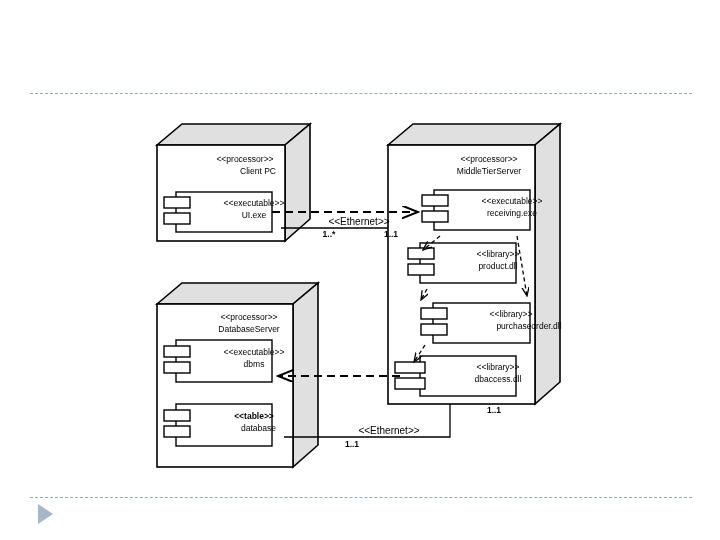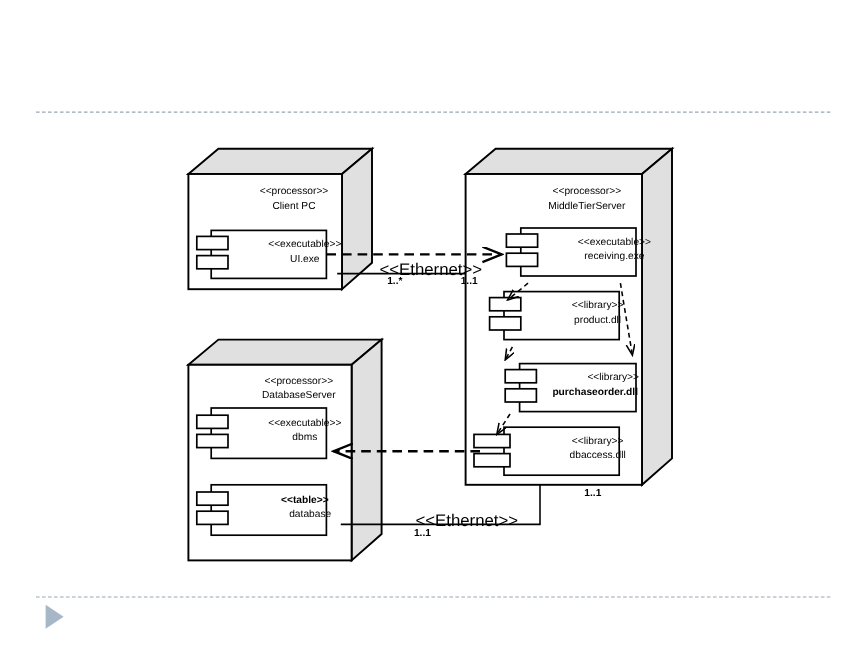--- a/index.html
+++ b/index.html
@@ -28,21 +28,21 @@
   }
   #canvas{position:absolute;left:0;top:0;width:720px;height:540px;}
   .lbl{
     position:absolute;text-align:center;
     font-family:"Liberation Sans", sans-serif;
     color:#000;line-height:1.15;white-space:nowrap;margin-left:24px;
   }
   .node-label{font-size:8.5px;}
   .comp-label{font-size:8.5px;}
   .mult{font-size:8.5px;font-weight:bold;}
-  .link-label{font-size:14px;}
+  .link-label{font-size:10px;}
 </style>
 </head>
 <body>
 
 <div id="slide">
 
   <div class="rule" id="rule-top"></div>
   <div class="rule" id="rule-bottom"></div>
   <div class="play-icon"></div>
 
@@ -138,35 +138,35 @@
     <g>
       <line x1="281" y1="228" x2="388" y2="228" stroke="#000" stroke-width="1.3"></line>
     </g>
 
     <g>
       <polyline points="284,437 450,437 450,404" fill="none" stroke="#000" stroke-width="1.3"></polyline>
     </g>
   </svg>
 
   <div class="lbl node-label" style="left:157px;top:155px;width:128px;">&lt;&lt;processor&gt;&gt;</div>
-  <div class="lbl node-label" style="left:157px;top:167px;width:128px;">Client PC</div>
+  <div class="lbl node-label" style="left:170px;top:167px;width:128px;">Client PC</div>
   <div class="lbl comp-label" style="left:190px;top:199px;width:80px;">&lt;&lt;executable&gt;&gt;</div>
   <div class="lbl comp-label" style="left:190px;top:211px;width:80px;">UI.exe</div>
 
   <div class="lbl node-label" style="left:400px;top:155px;width:130px;">&lt;&lt;processor&gt;&gt;</div>
   <div class="lbl node-label" style="left:400px;top:167px;width:130px;">MiddleTierServer</div>
 
   <div class="lbl comp-label" style="left:448px;top:197px;width:80px;">&lt;&lt;executable&gt;&gt;</div>
   <div class="lbl comp-label" style="left:448px;top:209px;width:80px;">receiving.exe</div>
 
   <div class="lbl comp-label" style="left:434px;top:250px;width:80px;">&lt;&lt;library&gt;&gt;</div>
   <div class="lbl comp-label" style="left:434px;top:262px;width:80px;">product.dll</div>
 
   <div class="lbl comp-label" style="left:445px;top:310px;width:84px;">&lt;&lt;library&gt;&gt;</div>
-  <div class="lbl comp-label" style="left:430px;top:322px;width:84px;font-weight:bold;">purchaseorder.dll</div>
+  <div class="lbl comp-label" style="left:463px;top:322px;width:84px;">purchaseorder.dll</div>
 
   <div class="lbl comp-label" style="left:434px;top:363px;width:80px;">&lt;&lt;library&gt;&gt;</div>
   <div class="lbl comp-label" style="left:434px;top:375px;width:80px;">dbaccess.dll</div>
 
   <div class="lbl node-label" style="left:157px;top:313px;width:136px;">&lt;&lt;processor&gt;&gt;</div>
   <div class="lbl node-label" style="left:157px;top:325px;width:136px;">DatabaseServer</div>
 
   <div class="lbl comp-label" style="left:190px;top:348px;width:80px;">&lt;&lt;executable&gt;&gt;</div>
   <div class="lbl comp-label" style="left:190px;top:360px;width:80px;">dbms</div>
 

